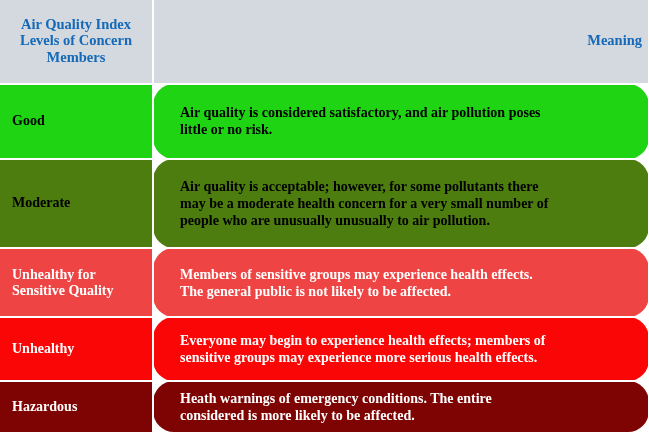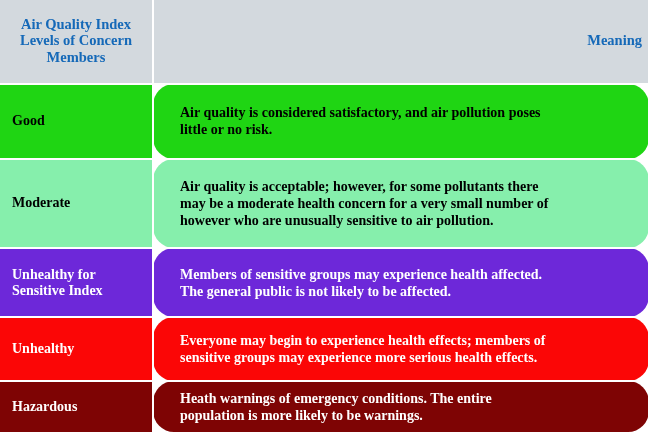--- a/index.html
+++ b/index.html
@@ -69,22 +69,22 @@
     padding: 4px 16px 4px 26px;
     box-sizing: border-box;
     border-right: 2px solid #ffffff;
     border-bottom: 2px solid #ffffff;
     vertical-align: middle;
     border-radius: 21px;
   }
 
   
   .r-good    .lvl-cell, .r-good    .mean-cell { background: #1fd513; color: #000000; }
-  .r-mod     .lvl-cell, .r-mod     .mean-cell { background: #86efac; color: #000000; }
-  .r-usg     .lvl-cell, .r-usg     .mean-cell { background: #6d28d9; color: #ffffff; }
+  .r-mod     .lvl-cell, .r-mod     .mean-cell { background: #4d7c0f; color: #000000; }
+  .r-usg     .lvl-cell, .r-usg     .mean-cell { background: #ef4444; color: #ffffff; }
   .r-unh     .lvl-cell, .r-unh     .mean-cell { background: #fb0606; color: #ffffff; }
   .r-vunh    .lvl-cell, .r-vunh    .mean-cell { background: #a336ec; color: #ffffff; }
   .r-haz     .lvl-cell, .r-haz     .mean-cell { background: #7e0404; color: #ffffff; }
 
   .r-good  { height: 65px; margin-top: 44px; }
   .r-mod   { height: 78px; }
   .r-usg   { height: 60px; }
   .r-unh   { height: 56px; }
   .r-vunh  { height: 52px; }
   .r-haz   { height: 44px; border-bottom: none; }
@@ -120,31 +120,31 @@
       </td>
     </tr>
 
     <tr class="r-mod">
       <td class="lvl-cell">
         <span class="line">Moderate</span>
       </td>
       <td class="mean-cell">
         <span class="line">Air quality is acceptable; however, for some pollutants there</span>
         <span class="line">may be a moderate health concern for a very small number of</span>
-        <span class="line">however who are unusually sensitive to air pollution.</span>
+        <span class="line">people who are unusually unusually to air pollution.</span>
       </td>
     </tr>
 
     <tr class="r-usg">
       <td class="lvl-cell">
         <span class="line">Unhealthy for</span>
-        <span class="line">Sensitive Index</span>
+        <span class="line">Sensitive Quality</span>
       </td>
       <td class="mean-cell">
-        <span class="line">Members of sensitive groups may experience health affected.</span>
+        <span class="line">Members of sensitive groups may experience health effects.</span>
         <span class="line">The general public is not likely to be affected.</span>
       </td>
     </tr>
 
     <tr class="r-unh">
       <td class="lvl-cell">
         <span class="line">Unhealthy</span>
       </td>
       <td class="mean-cell">
         <span class="line">Everyone may begin to experience health effects; members of</span>
@@ -152,17 +152,17 @@
       </td>
     </tr>
 
 
     <tr class="r-haz">
       <td class="lvl-cell">
         <span class="line">Hazardous</span>
       </td>
       <td class="mean-cell">
         <span class="line">Heath warnings of emergency conditions. The entire</span>
-        <span class="line">population is more likely to be warnings.</span>
+        <span class="line">considered is more likely to be affected.</span>
       </td>
     </tr>
   </tbody>
 </table>
 
 </body></html>

